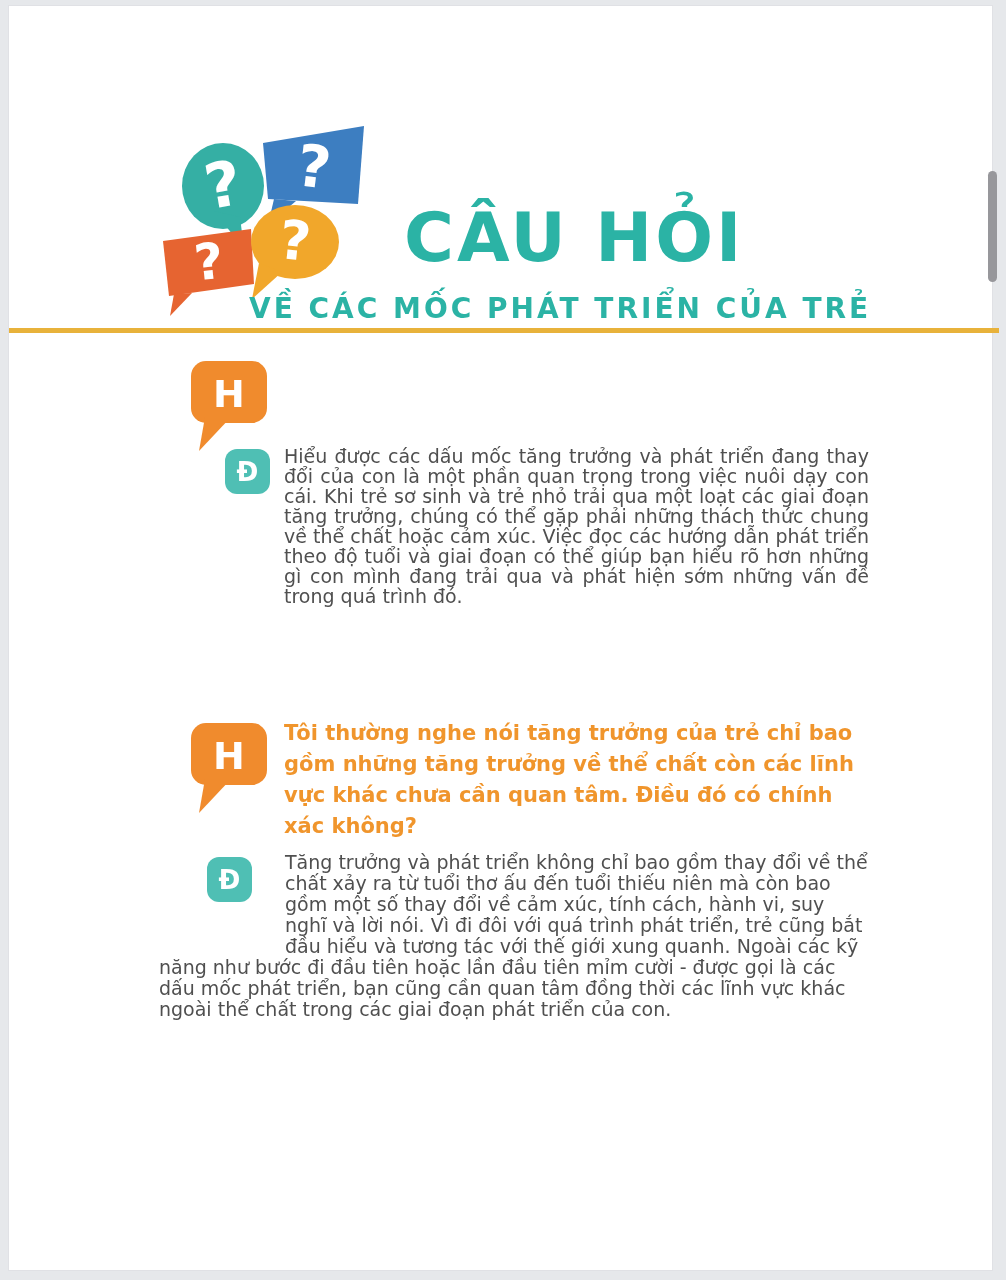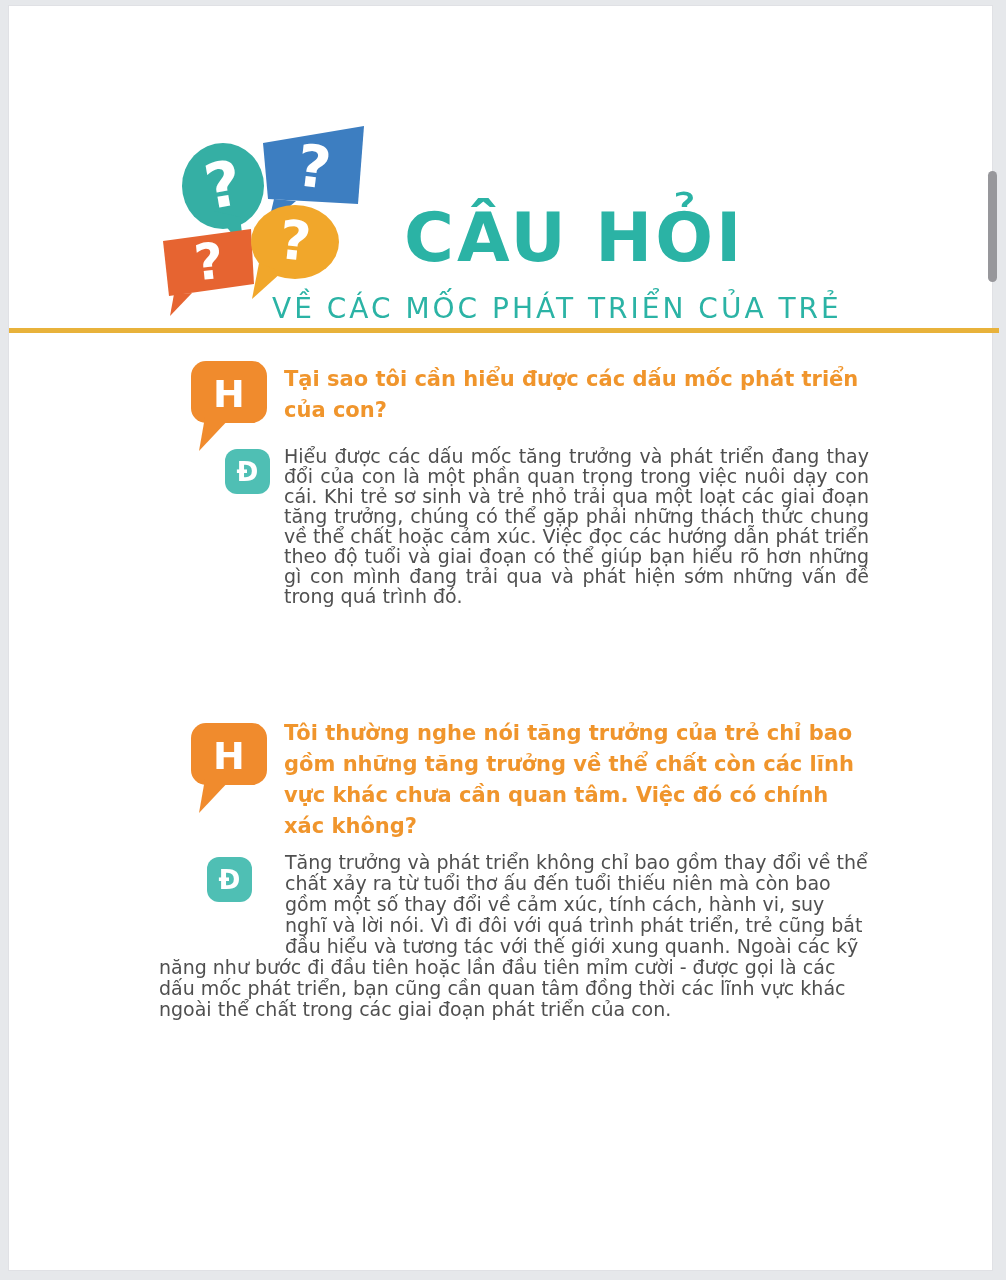--- a/index.html
+++ b/index.html
@@ -36,25 +36,24 @@
     font-size: 68px;
     font-weight: bold;
     color: #2bb3a5;
     letter-spacing: 3px;
     white-space: nowrap;
   }
   .page-subtitle {
     position: absolute;
     left: 240px; top: 286px;
     font-size: 28px;
-    font-weight: normal;
+    font-weight: bold;
     color: #2bb3a5;
     letter-spacing: 3px;
     white-space: nowrap;
-    margin-left: 23px;
   }
   .divider {
     position: absolute;
     left: 0px; top: 322px;
     width: 990px; height: 5px;
     background: #e8b23b;
   }
   .q-icon {
     position: absolute;
     width: 90px; height: 96px;
@@ -158,31 +157,30 @@
 
   <div class="page-subtitle">VỀ CÁC MỐC PHÁT TRIỂN CỦA TRẺ</div>
 
   <div class="divider"></div>
 
   <svg class="q-icon q-icon-1" viewBox="0 0 90 96">
     <rect x="4" y="2" width="76" height="62" rx="15" fill="#f08b2d"></rect>
     <polygon points="18,58 44,58 12,92" fill="#f08b2d"></polygon>
     <text x="42" y="35" font-size="38" font-weight="bold" fill="#ffffff" text-anchor="middle" dominant-baseline="central">H</text>
   </svg>
-  <div class="q-text q-text-1">Tại sao tôi cần hiểu được các dấu mốc phát triển của con?</div>
 
   <div class="a-badge a-badge-1">Đ</div>
   <div class="a-text a-text-1">Hiểu được các dấu mốc tăng trưởng và phát triển đang thay đổi của con là một phần quan trọng trong việc nuôi dạy con cái. Khi trẻ sơ sinh và trẻ nhỏ trải qua một loạt các giai đoạn tăng trưởng, chúng có thể gặp phải những thách thức chung về thể chất hoặc cảm xúc. Việc đọc các hướng dẫn phát triển theo độ tuổi và giai đoạn có thể giúp bạn hiểu rõ hơn những gì con mình đang trải qua và phát hiện sớm những vấn đề trong quá trình đó.</div>
 
   <svg class="q-icon q-icon-2" viewBox="0 0 90 96">
     <rect x="4" y="2" width="76" height="62" rx="15" fill="#f08b2d"></rect>
     <polygon points="18,58 44,58 12,92" fill="#f08b2d"></polygon>
     <text x="42" y="35" font-size="38" font-weight="bold" fill="#ffffff" text-anchor="middle" dominant-baseline="central">H</text>
   </svg>
-  <div class="q-text q-text-2">Tôi thường nghe nói tăng trưởng của trẻ chỉ bao gồm những tăng trưởng về thể chất còn các lĩnh vực khác chưa cần quan tâm. Việc đó có chính xác không?</div>
+  <div class="q-text q-text-2">Tôi thường nghe nói tăng trưởng của trẻ chỉ bao gồm những tăng trưởng về thể chất còn các lĩnh vực khác chưa cần quan tâm. Điều đó có chính xác không?</div>
 
   <div class="a2-block">
     <div class="a2-float">
       <div class="a-badge-2">Đ</div>
     </div>
     <span class="a-text">Tăng trưởng và phát triển không chỉ bao gồm thay đổi về thể chất xảy ra từ tuổi thơ ấu đến tuổi thiếu niên mà còn bao gồm một số thay đổi về cảm xúc, tính cách, hành vi, suy nghĩ và lời nói. Vì đi đôi với quá trình phát triển, trẻ cũng bắt đầu hiểu và tương tác với thế giới xung quanh. Ngoài các kỹ năng như bước đi đầu tiên hoặc lần đầu tiên mỉm cười - được gọi là các dấu mốc phát triển, bạn cũng cần quan tâm đồng thời các lĩnh vực khác ngoài thể chất trong các giai đoạn phát triển của con.</span>
     <div style="clear:none"></div>
   </div>
 
 </div>

